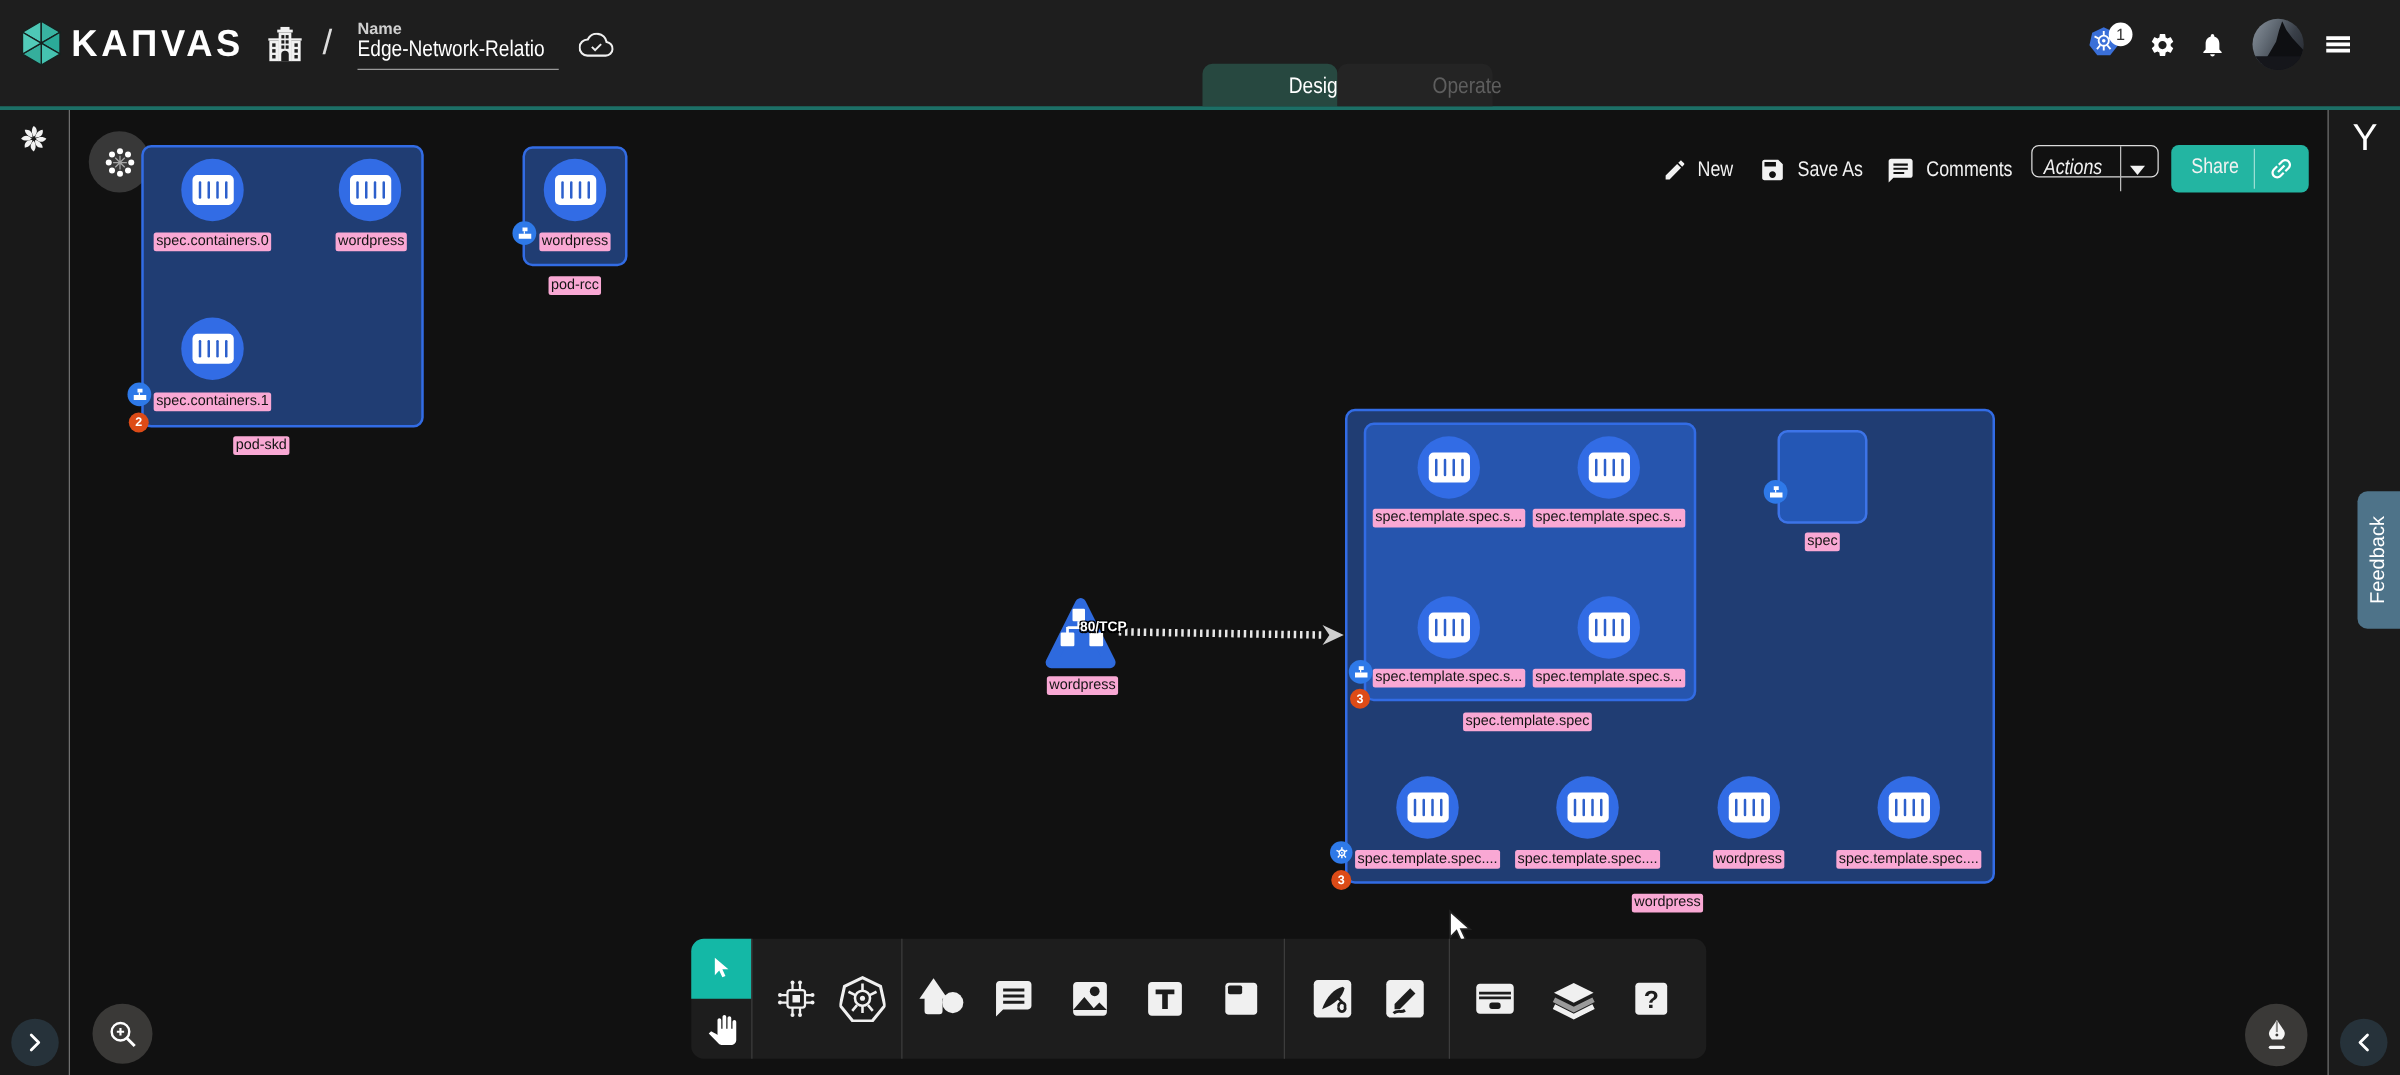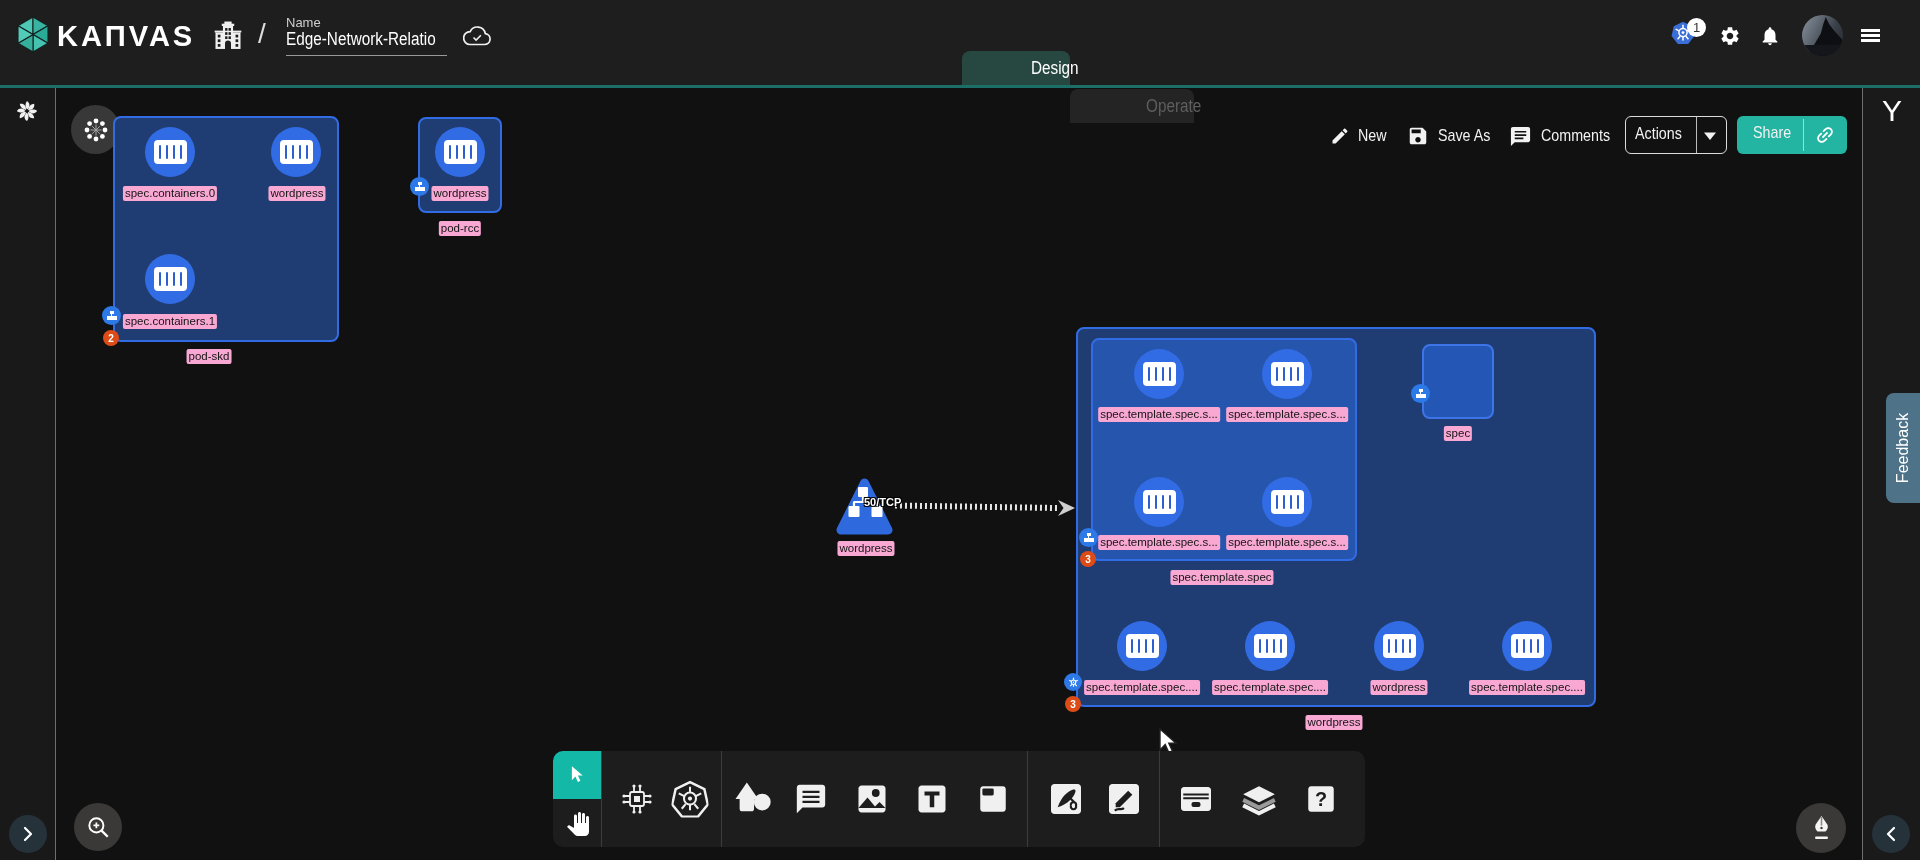--- a/index.html
+++ b/index.html
@@ -4,41 +4,41 @@
 <style>
 *{margin:0;padding:0;box-sizing:border-box;font-family:"Liberation Sans",sans-serif;}
 html,body{width:1920px;height:860px;overflow:hidden;background:#111111;}
 #app{position:relative;width:1920px;height:860px;}
 
 #header{position:absolute;left:0;top:0;width:1920px;height:88px;background:#1e1e1e;border-bottom:3px solid #1c6f66;}
 #logo{position:absolute;left:16px;top:16px;}
 #brand{position:absolute;left:57px;top:19px;font-size:30px;font-weight:bold;color:#fff;letter-spacing:3px;transform:scaleX(0.97);transform-origin:0 50%;}
 #bldg{position:absolute;left:213px;top:21px;}
 #slash{position:absolute;left:258px;top:18px;font-size:28px;font-weight:300;color:#ddd;}
-#nmlbl{position:absolute;left:286px;top:15px;font-size:13px;color:#cfcfcf;}
+#nmlbl{position:absolute;left:286px;top:15px;font-size:13px;color:#cfcfcf;font-weight:bold;}
 #nmval{position:absolute;left:286px;top:29px;font-size:18px;color:#fff;width:161px;border-bottom:1px solid #999;padding-bottom:5px;white-space:nowrap;}#nmval span{display:inline-block;transform:scaleX(0.85);transform-origin:0 50%;}
 #cloud{position:absolute;left:463px;top:26px;}
 .tab{position:absolute;top:51px;height:34px;border-radius:8px 8px 0 0;display:flex;align-items:center;gap:43px;}
 #tabD{left:962px;width:108px;background:#274840;}
-#tabO{left:1070px;width:124px;background:#242424;margin-top:38px;}
+#tabO{left:1070px;width:124px;background:#242424;}
 #tabD span{color:#fff;font-size:18px;margin-left:9px;transform:scaleX(0.85);transform-origin:0 50%;}
 #tabO span{color:#5e5e5e;font-size:18px;margin-left:14px;transform:scaleX(0.85);transform-origin:0 50%;}
 #tabD svg{margin-left:17px;}
 #tabO svg{margin-left:19px;}
 .hic{position:absolute;top:0;}
 
 #lrail{position:absolute;left:0;top:88px;width:56px;height:772px;background:#191919;border-right:1px solid #6f6f6f;}
 #rrail{position:absolute;left:1862px;top:88px;width:58px;height:772px;background:#1a1a1a;border-left:1px solid #6f6f6f;}
 #yglyph{position:absolute;left:1882px;top:94px;color:#fff;font-size:30px;font-weight:400;}
 #fbtab{position:absolute;left:1886px;top:393px;width:34px;height:110px;background:#4e7389;border-radius:8px 0 0 8px;}
 #fbtab span{position:absolute;left:50%;top:50%;transform:translate(-50%,-50%) rotate(-90deg);color:#fff;font-size:16px;white-space:nowrap;}
 .circbtn{position:absolute;border-radius:50%;display:flex;align-items:center;justify-content:center;}
 
 .ctxt{position:absolute;color:#f2f2f2;font-size:17px;transform:scaleX(0.84);transform-origin:0 50%;white-space:nowrap;}
-#actions{position:absolute;left:1625px;top:116px;width:102px;height:38px;border:1px solid #dcdcdc;border-radius:6px;}
+#actions{position:absolute;left:1625px;top:116px;width:102px;height:26px;border:1px solid #dcdcdc;border-radius:6px;font-style:italic;}
 #actions .sep{position:absolute;left:70px;top:0;width:1px;height:36px;background:#bbb;}
 #share{position:absolute;left:1737px;top:116px;width:110px;height:38px;background:#23b5a2;border-radius:6px;}
 #share .sep{position:absolute;left:66px;top:3px;width:1px;height:32px;background:#9adfd4;}
 
 .grp{position:absolute;border:2px solid #326CE5;border-radius:8px;}
 .g1{background:#203d73;}
 .g2{background:#2655ae;}
 .g3{background:#2457b5;border-color:#3d74e8;}
 .node{position:absolute;width:50px;height:50px;border-radius:50%;background:#326CE5;display:flex;align-items:center;justify-content:center;}
 .cont{width:33px;height:24px;background:#fff;border-radius:4px;display:flex;align-items:center;justify-content:space-evenly;}
@@ -283,21 +283,21 @@
     <polygon points="28.5,13 52,60 5,60" fill="#2e6ade" stroke="#2e6ade" stroke-width="9" stroke-linejoin="round"></polygon>
     <g fill="#fff">
       <rect x="22" y="17" width="10" height="10" rx="1"></rect>
       <rect x="12.5" y="36" width="11" height="11" rx="1"></rect>
       <rect x="35.5" y="36" width="11" height="11" rx="1"></rect>
       <g stroke="#fff" stroke-width="2.2" fill="none">
           <path d="M27 27 v5 M18 32 h23 M18 31.5 v5 M41 31.5 v5"></path>
         </g>
     </g>
   </svg>
-  <div style="position:absolute;left:864px;top:496px;color:#fff;font-size:11px;font-weight:bold;text-shadow:-1px -1px 0 #000,1px -1px 0 #000,-1px 1px 0 #000,1px 1px 0 #000;">50/TCP</div>
+  <div style="position:absolute;left:864px;top:496px;color:#fff;font-size:11px;font-weight:bold;text-shadow:-1px -1px 0 #000,1px -1px 0 #000,-1px 1px 0 #000,1px 1px 0 #000;">80/TCP</div>
   <div class="chip" style="left:866px;top:541px;">wordpress</div>
 
   <div class="grp g1" style="left:1076px;top:327px;width:520px;height:380px;"></div>
   <div class="grp g2" style="left:1091px;top:338px;width:266px;height:223px;"></div>
   <div class="grp g3" style="left:1422px;top:344px;width:72px;height:75px;"></div>
   <div class="node" style="left:1134px;top:349px;">
       <div class="cont">
         <i></i>
         <i></i>
         <i></i>

